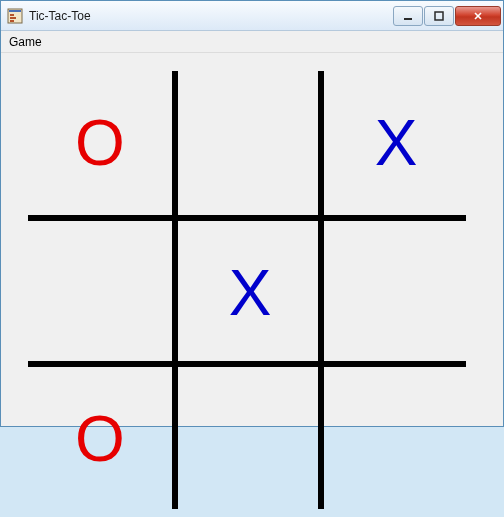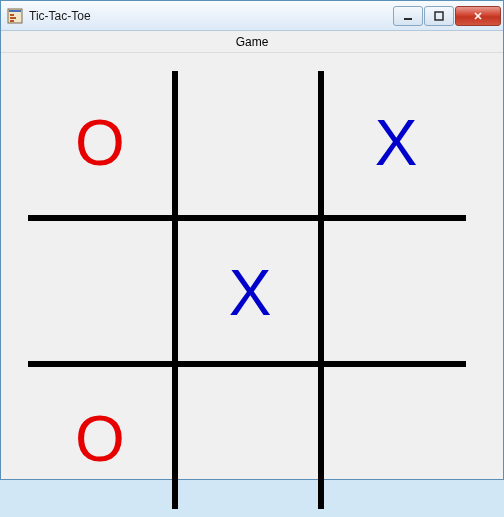--- a/index.html
+++ b/index.html
@@ -9,21 +9,21 @@
     }
     body {
       width: 504px;
       height: 517px;
       font-family: "Segoe UI", Tahoma, sans-serif;
       background: #d2e7f5;
       overflow: hidden;
     }
     .window {
       width: 504px;
-      height: 480px;
+      height: 427px;
       background: linear-gradient(#e8f1fb, #d7e6f5);
       border: 1px solid #5a8fb8;
       display: flex;
       flex-direction: column;
     }
     .titlebar {
       height: 30px;
       background: linear-gradient(#f8fbfe, #dce9f7);
       display: flex;
       align-items: center;
@@ -61,21 +61,20 @@
       width: 46px;
       background: linear-gradient(#e89a90, #d2442f 45%, #c23520 55%, #d25540);
       border-color: #9a3a2a;
     }
     .menubar {
       height: 22px;
       background: #f0f0f0;
       border-bottom: 1px solid #dcdcdc;
       display: flex;
       align-items: stretch;
-      justify-content: center;
     }
     .menu-item {
       padding: 0 8px;
       font-size: 12px;
       color: #000;
       display: flex;
       align-items: center;
       cursor: pointer;
     }
     .client-area {

